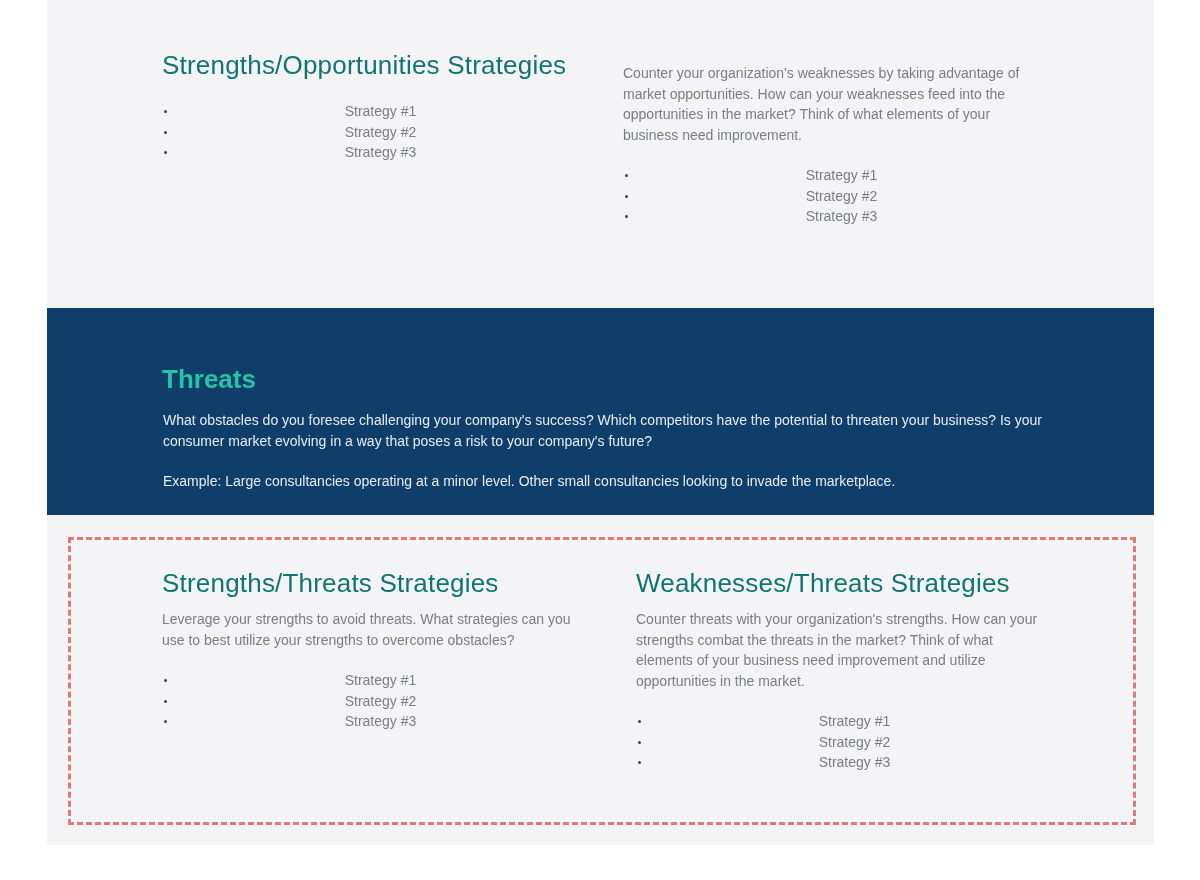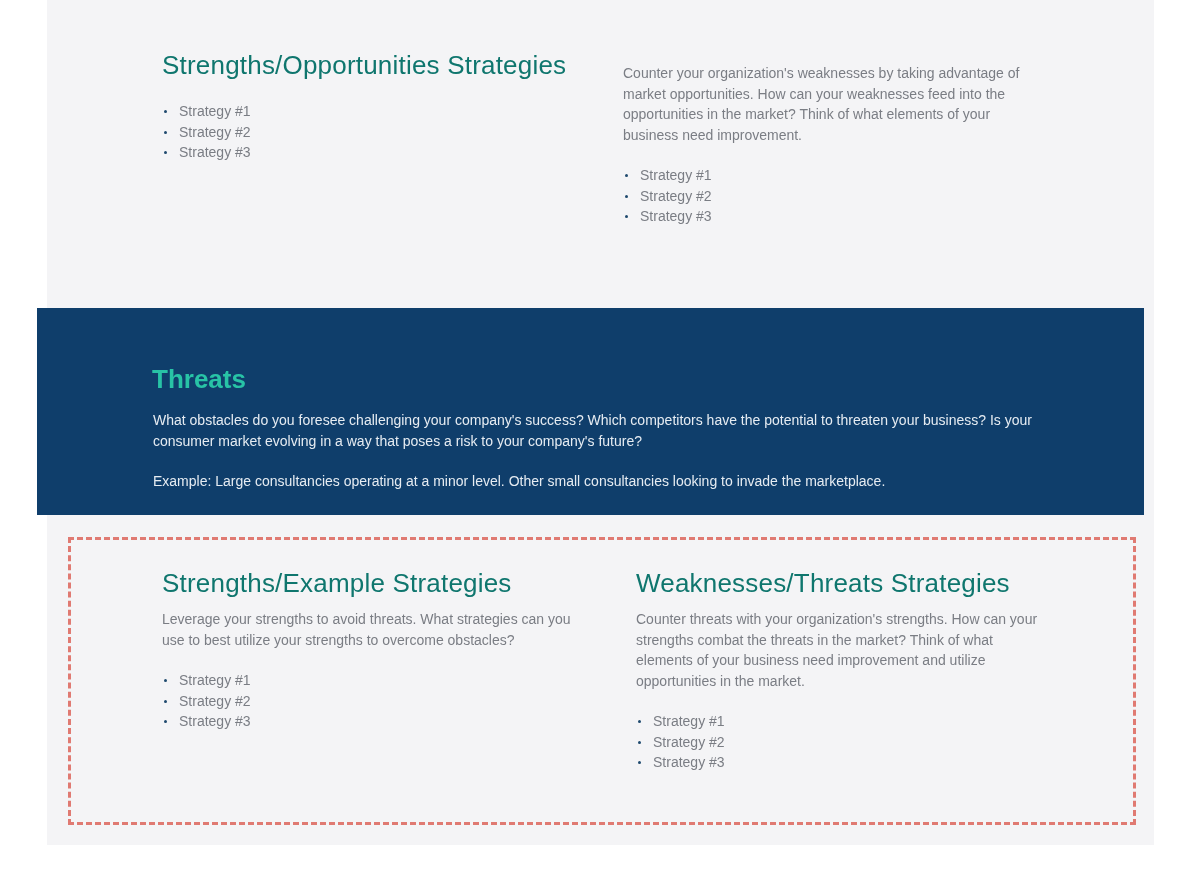--- a/index.html
+++ b/index.html
@@ -1,24 +1,24 @@
 <!DOCTYPE html>
 <html><head>
   <meta charset="utf-8">
   <style>
     html, body { margin: 0; padding: 0; background: #ffffff; }
     body { width: 1200px; height: 880px; position: relative; overflow: hidden; font-family: "Liberation Sans", sans-serif; }
     .panel { position: absolute; left: 47px; top: 0; width: 1107px; height: 845px; background: #f4f4f6; }
     .col { position: absolute; width: 420px; }
     .col h2 { margin: 0; font-weight: normal; font-size: 26px; color: #0f766e; letter-spacing: 0.2px; line-height: 28px; }
     .col p { margin: 12px 0 0 0; font-size: 14px; line-height: 20.5px; color: #7a7d84; }
-    .col ul { margin: 22px 0 0 0; padding: 0; list-style: none; }
+    .col ul { margin: 22px 0 0 0; padding: 0; list-style: none; text-align: center; }
     .col li { position: relative; padding-left: 17px; font-size: 14px; line-height: 20.5px; color: #7a7d84; }
     .col li .bullet { position: absolute; left: 2px; top: 9px; width: 3px; height: 3px; background: #1f4a6e; border-radius: 50%; }
-    .threats { position: absolute; left: 37px; top: 308px; width: 1107px; height: 207px; background: #0f3e6b; }
+    .threats { position: absolute; left: 47px; top: 308px; width: 1107px; height: 207px; background: #0f3e6b; }
     .threats h2 { position: absolute; left: 115px; top: 56px; margin: 0; font-size: 26px; font-weight: bold; color: #28c3a6; }
     .threats p { position: absolute; left: 115px; margin: 1px; width: 880px; font-size: 14px; line-height: 20.5px; color: #e6ecf2; }
     .dashed { position: absolute; left: 68px; top: 537px; width: 1062px; height: 282px; border: 3px dashed #e07a72; }
   </style>
 </head>
 <body>
 
 <div class="panel"></div>
 
 <div class="col" style="left:162px; top:51px;">
@@ -41,21 +41,21 @@
 
 <div class="threats">
   <h2>Threats</h2>
   <p style="top:101px;">What obstacles do you foresee challenging your company's success? Which competitors have the potential to threaten your business? Is your consumer market evolving in a way that poses a risk to your company's future?</p>
   <p style="top:162px;">Example: Large consultancies operating at a minor level. Other small consultancies looking to invade the marketplace.</p>
 </div>
 
 <div class="dashed"></div>
 
 <div class="col" style="left:162px; top:569px;">
-  <h2>Strengths/Example Strategies</h2>
+  <h2>Strengths/Threats Strategies</h2>
   <p style="width:420px;">Leverage your strengths to avoid threats. What strategies can you use to best utilize your strengths to overcome obstacles?</p>
   <ul style="margin-top:20px;">
     <li><span class="bullet"></span><span>Strategy #1</span></li>
     <li><span class="bullet"></span><span>Strategy #2</span></li>
     <li><span class="bullet"></span><span>Strategy #3</span></li>
   </ul>
 </div>
 
 <div class="col" style="left:623px; top:569px;margin-left:13px;">
   <h2>Weaknesses/Threats Strategies</h2>

